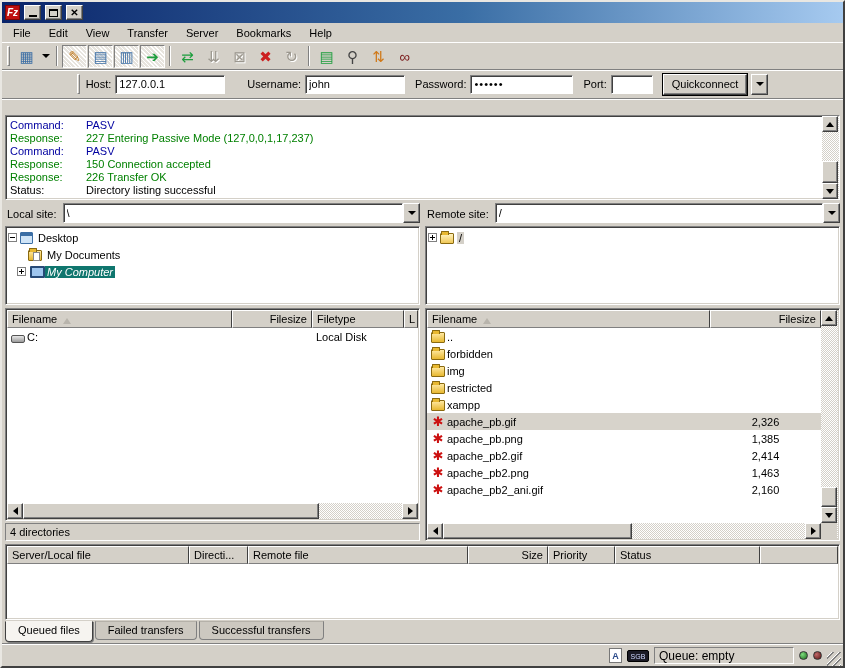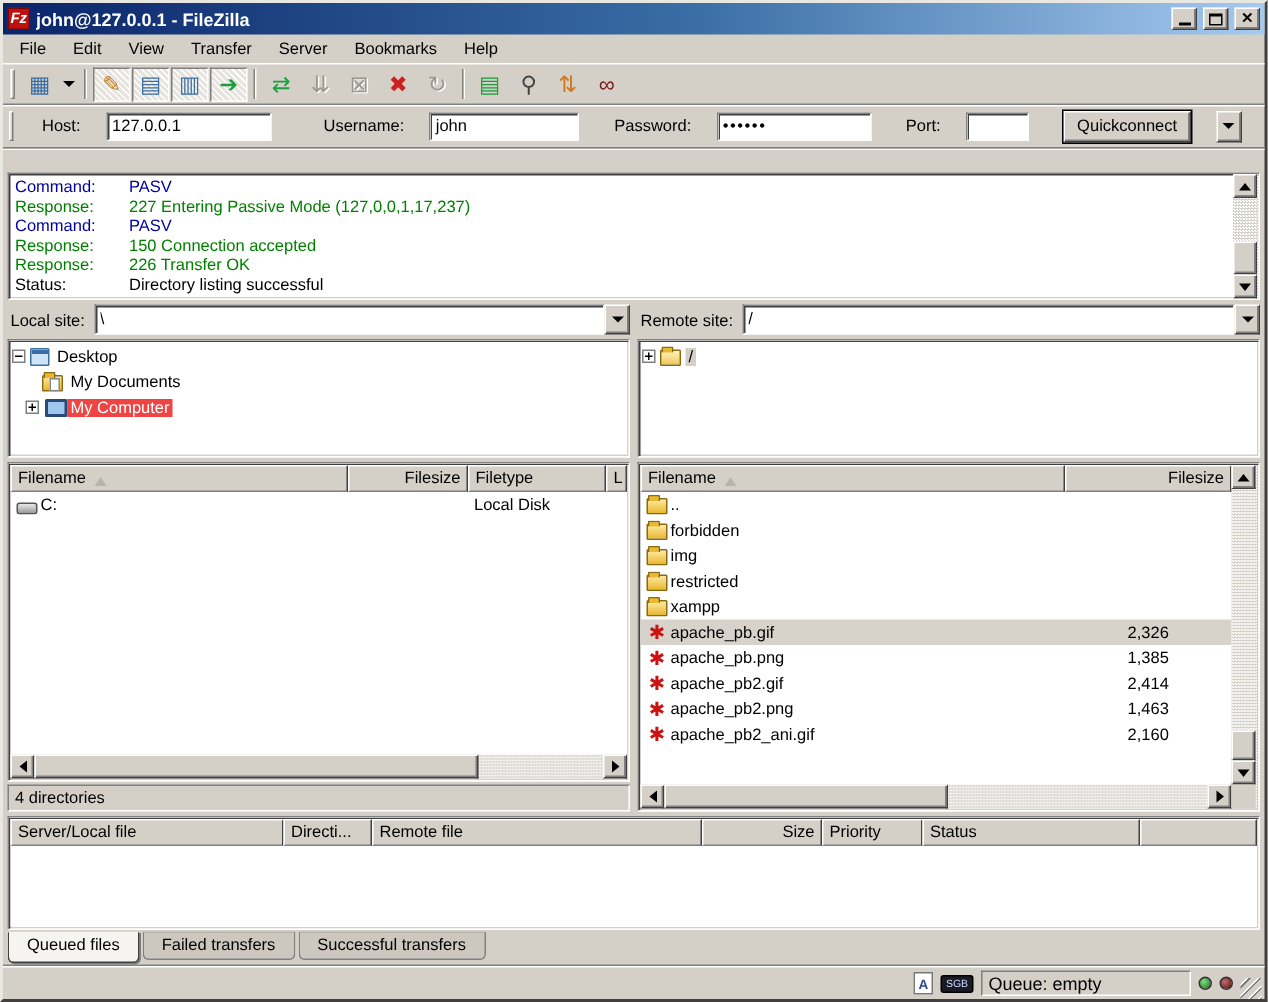--- a/index.html
+++ b/index.html
@@ -59,22 +59,22 @@
     background-image:repeating-linear-gradient(45deg,#fff 0 1px,transparent 1px 3px);
   }
   .tool-btn.disabled .tglyph{ color:#9b978e; text-shadow:1px 1px 0 #fff; }
   .dd-arrow{ width:12px; height:23px; display:flex; align-items:center; justify-content:center; }
   .dd-arrow::after{ content:""; border:4px solid transparent; border-top:4px solid #000; margin-top:4px; }
   .c-blue{ color:#3b6ea5; } .c-green{ color:#1e9e3e; } .c-red{ color:#cc2020; }
   .c-pencil{ color:#c07a20; } .c-dark{ color:#444; } .c-maroon{ color:#7a1a1a; }
   .c-orange{ color:#d07818; }
 
   
-  .qcbar{ height:29px; flex:0 0 29px; display:flex; align-items:center; gap:17px;
-    padding:0 4px; border-bottom:1px solid #808080; box-shadow:0 1px 0 #fff; }
+  .qcbar{ height:29px; flex:0 0 29px; display:flex; align-items:center; gap:4px;
+    padding:0 4px; border-bottom:1px solid #808080; box-shadow:0 1px 0 #fff;justify-content:center; }
   .qc-grip{ width:3px; height:20px; border:1px solid; border-color:#fff #808080 #808080 #fff; margin-right:2px; }
   .field{
     height:19px; background:#fff; border:1px solid;
     border-color:#808080 #fff #fff #808080;
     box-shadow:inset 1px 1px 0 #404040;
     padding:2px 3px; font-family:"Liberation Sans",sans-serif; font-size:11px; outline:none;
   }
   .qc-label{ white-space:nowrap; }
   .btn{
     height:21px; background:#d4d0c8; border:1px solid;
@@ -138,21 +138,21 @@
   .treebox{ flex:1; margin-top:1px; padding:2px; overflow:hidden; }
   .tree-row{ height:17px; display:flex; align-items:center; gap:3px; white-space:nowrap; }
   .indent{ width:17px; flex:0 0 17px; }
   .expander{
     width:9px; height:9px; flex:0 0 9px; background:#fff; border:1px solid #808080;
     position:relative;
   }
   .expander::before{ content:""; position:absolute; left:1px; right:1px; top:3px; height:1px; background:#000; }
   .expander.plus::after{ content:""; position:absolute; top:1px; bottom:1px; left:3px; width:1px; background:#000; }
   .tree-label{ padding:0 2px; }
-  .tree-label.selected{ background:#ef4444; color:#fff; }
+  .tree-label.selected{ background:#0f766e; color:#fff;font-style:italic; }
   .tree-label.inactive-sel{ background:#d4d0c8; }
 
   
   .icon-folder{ width:14px; height:11px; flex:0 0 14px; position:relative;
     background:linear-gradient(#ffe9a2,#e8b830); border:1px solid #8a6a10; border-radius:1px; margin-top:2px;}
   .icon-folder::before{ content:""; position:absolute; top:-3px; left:0; width:6px; height:3px;
     background:#e8b830; border:1px solid #8a6a10; border-bottom:none; border-radius:1px 1px 0 0; }
   .icon-folder.open{ background:linear-gradient(#fff3c0,#f0c858); }
   .icon-docs::after{ content:""; position:absolute; right:1px; top:1px; width:5px; height:7px; background:#fff; border:1px solid #888; }
   .icon-desktop{ width:13px; height:12px; flex:0 0 13px; background:#cfe4f7; border:1px solid #3b6ea5;
@@ -221,21 +221,20 @@
   .grip{ width:14px; height:14px; align-self:flex-end;
     background:repeating-linear-gradient(135deg, transparent 0 3px, #fff 3px 4px, #808080 4px 5px); }
 </style>
 </head>
 <body>
 
 <div class="window">
 
   <div class="titlebar">
     <div class="fz-icon">Fz</div>
-    <div class="title-text">john@127.0.0.1 - FileZilla</div>
     <div class="tb-btn">
         <span class="glyph-min"></span>
       </div>
     <div class="tb-btn">
         <span class="glyph-max"></span>
       </div>
     <div class="tb-btn">
         <span class="glyph-close">✕</span>
       </div>
   </div>

